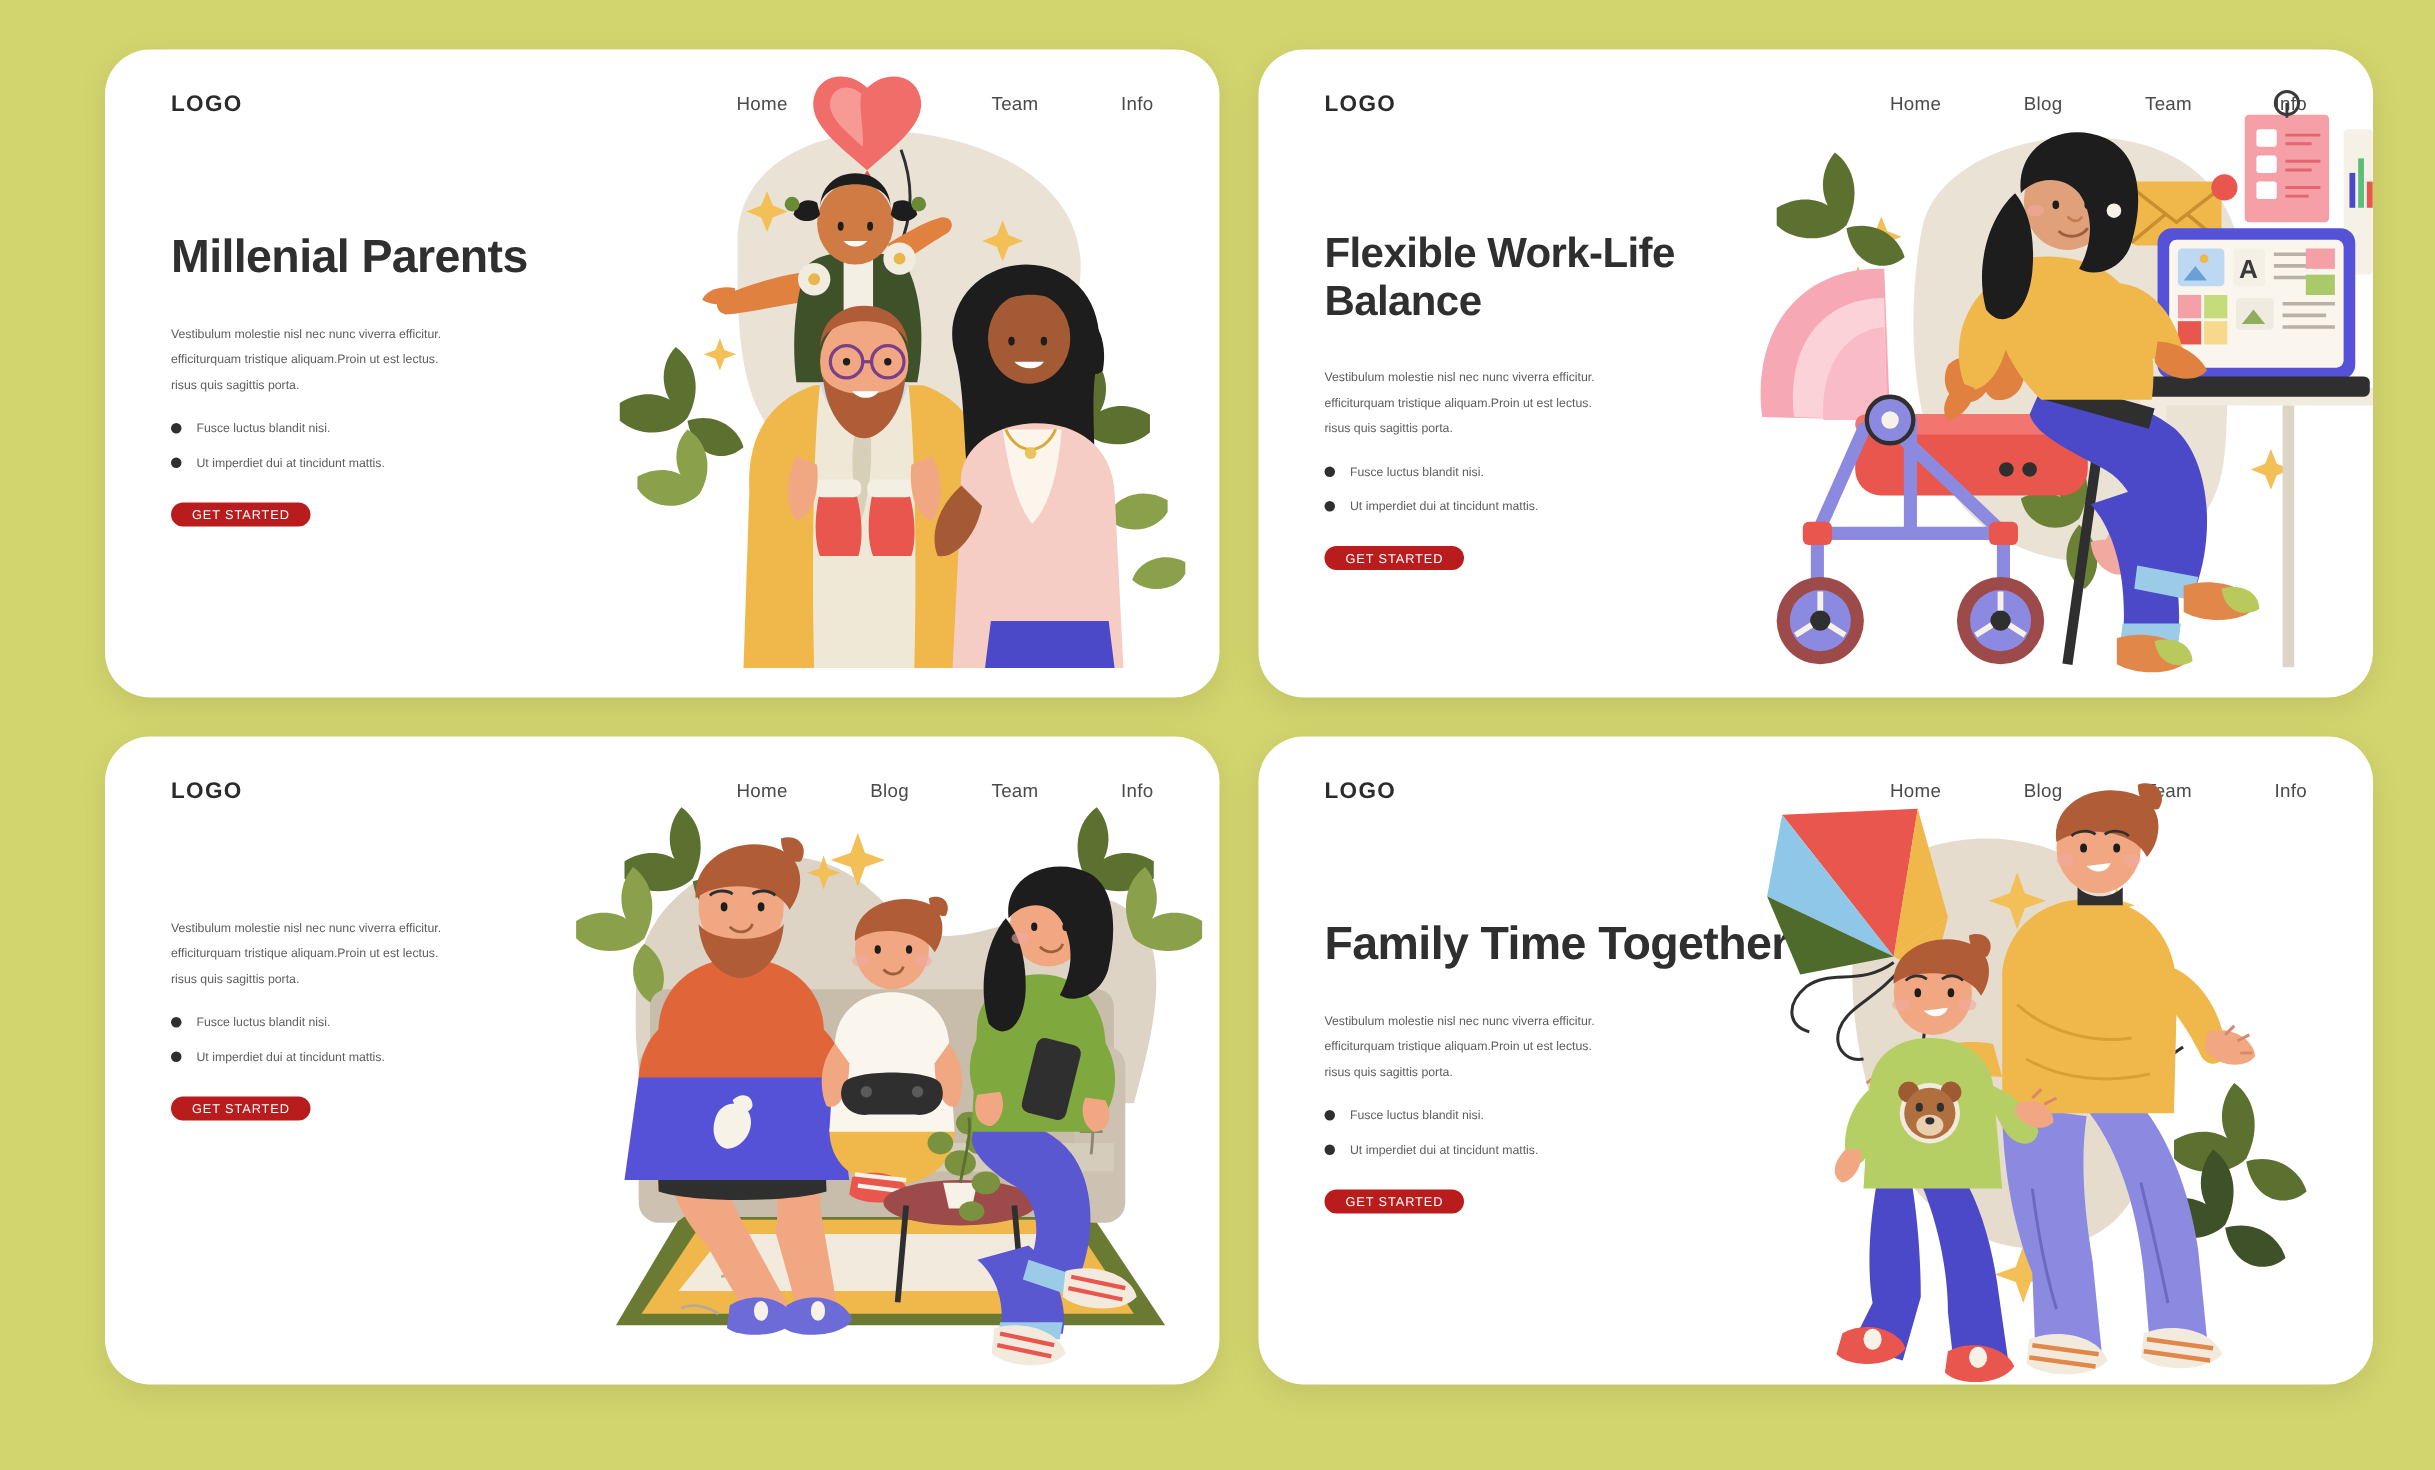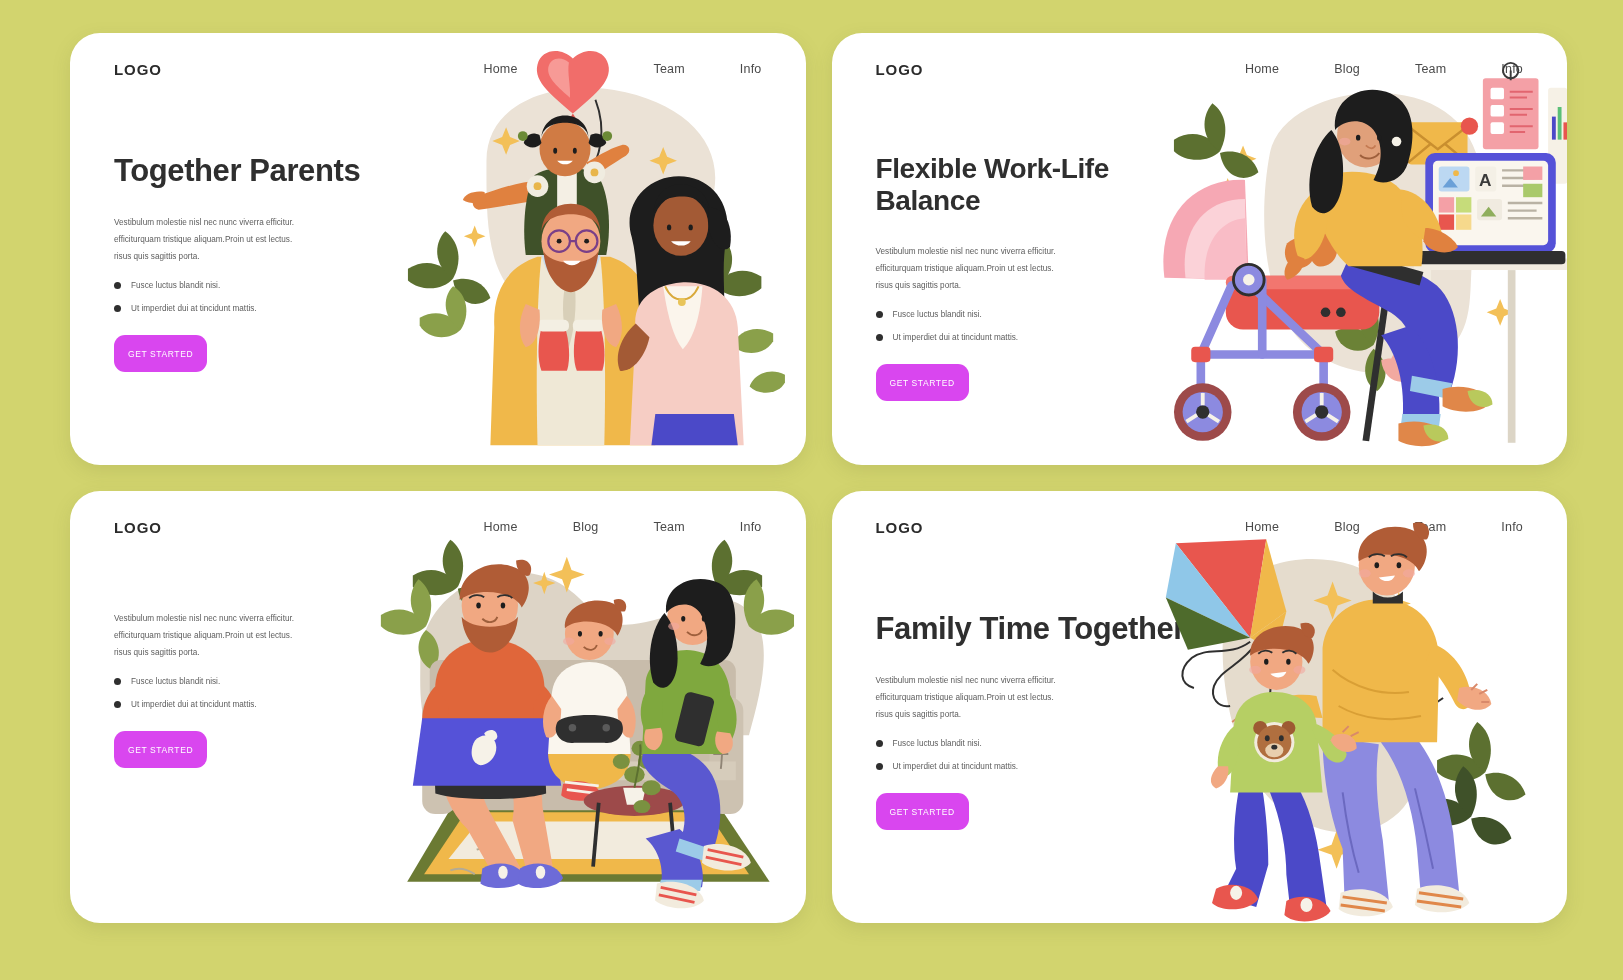--- a/index.html
+++ b/index.html
@@ -14,21 +14,21 @@
 
   .board {
     position: relative;
     width: 1623px;
     height: 980px;
     display: grid;
     grid-template-columns: 1fr 1fr;
     grid-template-rows: 1fr 1fr;
     column-gap: 26px;
     row-gap: 26px;
-    padding: 33px 56px 57px 70px;
+    padding: 33px 41px 57px 70px;
   }
 
   .card {
     position: relative;
     background: #ffffff;
     border-radius: 30px;
     box-shadow: 0 6px 18px rgba(120,125,60,0.18);
     overflow: hidden;
   }
 
@@ -97,24 +97,24 @@
     border-radius: 50%;
     background: #2f2f2f;
     flex: none;
   }
   .bullet-text { font-size: 8.2px; color: #5d5d5d; }
   .cta {
     margin-top: 8px;
     display: inline-flex;
     align-items: center;
     justify-content: center;
-    height: 37px;
+    height: 16px;
     padding: 0 14px;
     border-radius: 11px;
-    background: #d946ef;
+    background: #b91c1c;
     color: #ffffff;
     font-size: 8.5px;
     letter-spacing: 0.6px;
     border: none;
     cursor: pointer;
     font-family: "Liberation Sans", sans-serif;
   }
 
   
   .art {
@@ -135,21 +135,21 @@
       <div class="logo">LOGO</div>
       <nav class="nav">
         <span class="nav-link">Home</span>
         <span class="nav-link">Blog</span>
         <span class="nav-link">Team</span>
         <span class="nav-link">Info</span>
       </nav>
     </div>
 
     <div class="copy">
-      <h1 class="headline">Together Parents</h1>
+      <h1 class="headline">Millenial Parents</h1>
       <p class="paragraph">Vestibulum molestie nisl nec nunc viverra efficitur. efficiturquam tristique aliquam.Proin ut est lectus. risus quis sagittis porta.</p>
       <ul class="bullets">
         <li class="bullet">
           <span class="dot"></span>
           <span class="bullet-text">Fusce luctus blandit nisi.</span>
         </li>
         <li class="bullet">
           <span class="dot"></span>
           <span class="bullet-text">Ut imperdiet dui at tincidunt mattis.</span>
         </li>

